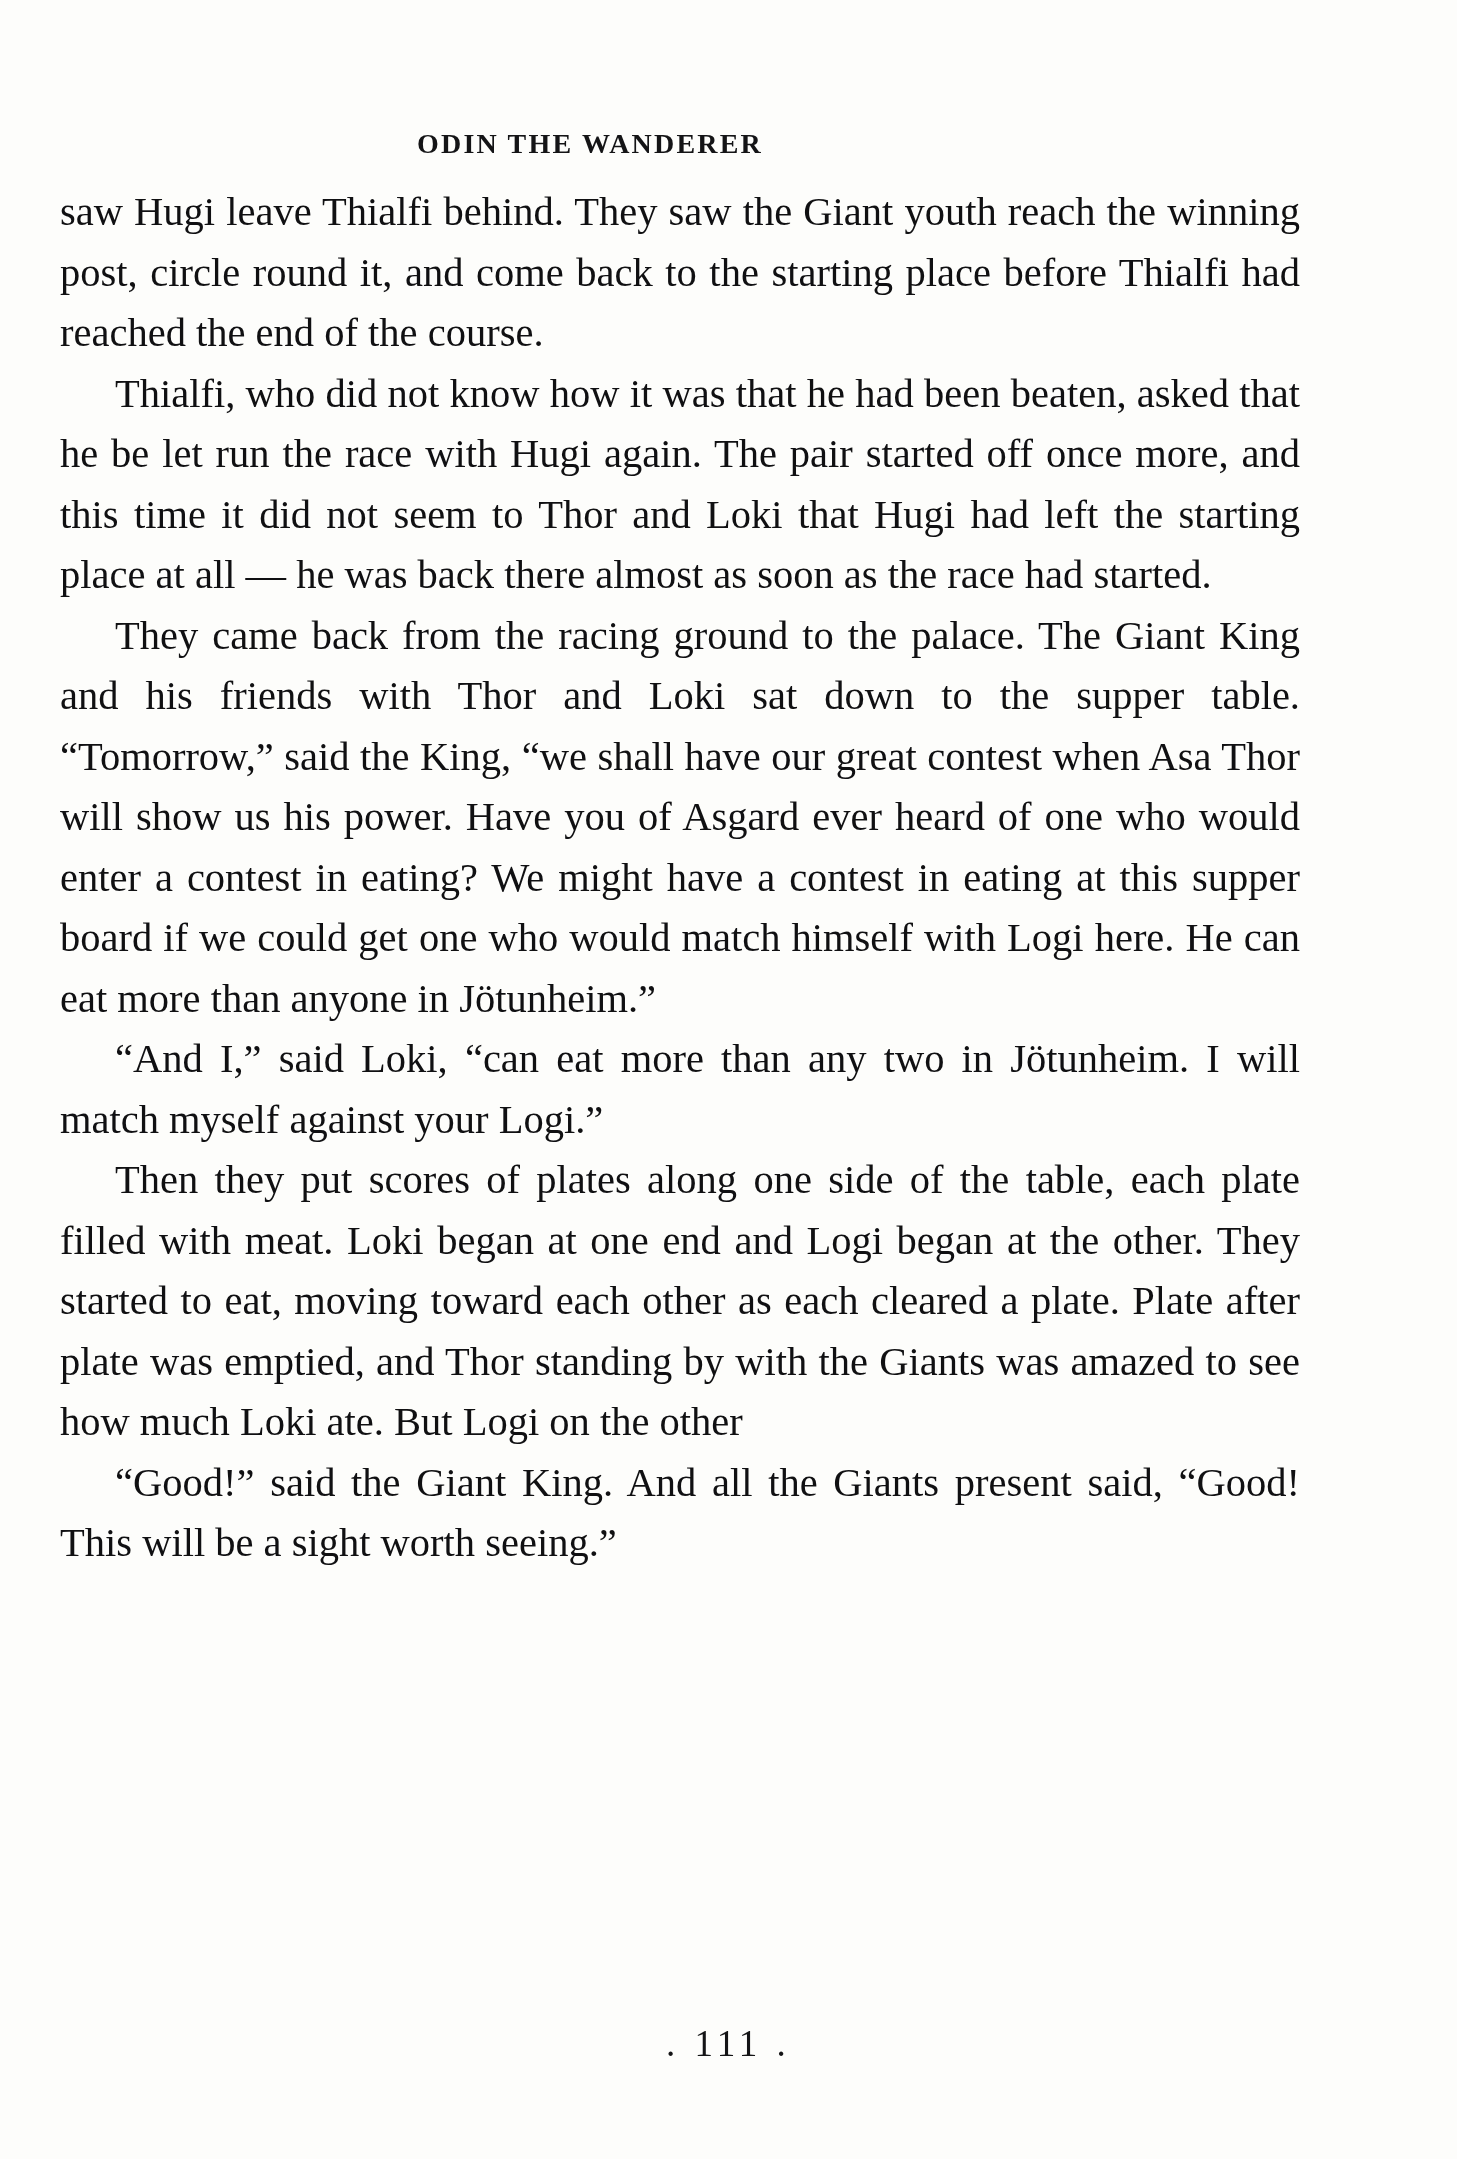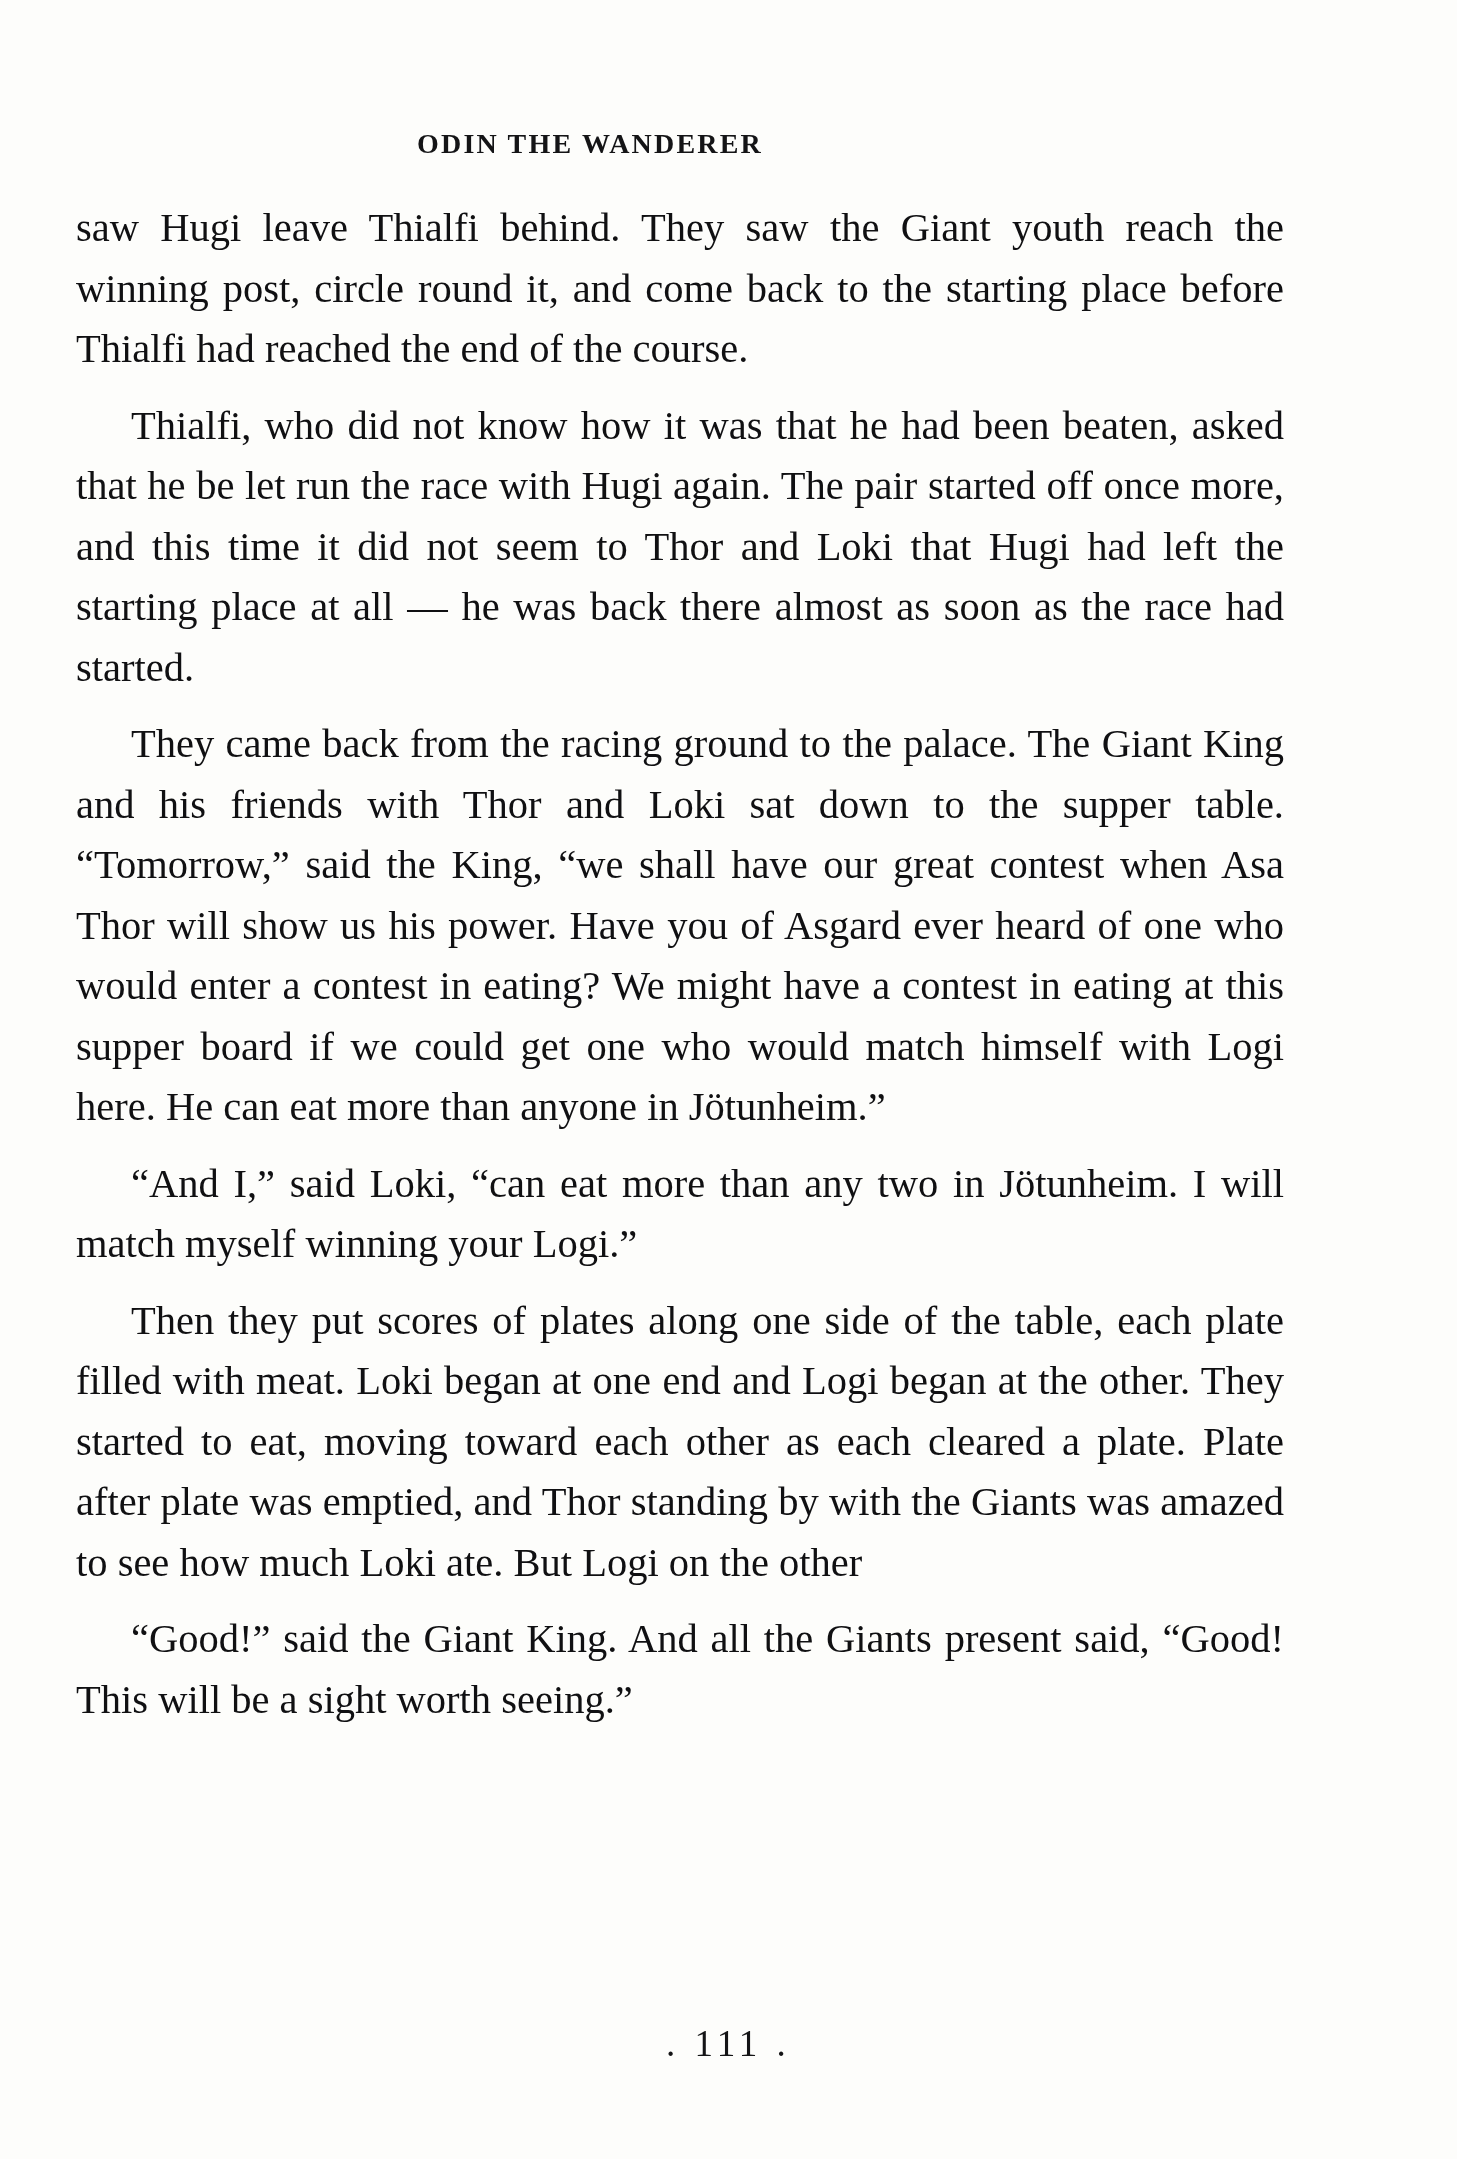--- a/index.html
+++ b/index.html
@@ -41,21 +41,21 @@
     left: 60px;
     top: 182px;
     width: 1240px;
     font-size: 40.5px;
     line-height: 60.5px;
     text-align: justify;
     text-justify: inter-word;
     color: #101012;
   }
   .body-text p {
-    margin: 16px;
+    margin: 0;
     text-indent: 0;
   }
   .body-text p.indent {
     text-indent: 55px;
   }
   .body-text p:last-child {
     
   }
   .folio {
     position: absolute;
@@ -72,20 +72,20 @@
 <body>
 
 <div class="page">
 
   <div class="running-head">ODIN THE WANDERER</div>
 
   <div class="body-text">
     <p>saw Hugi leave Thialfi behind. They saw the Giant youth reach the winning post, circle round it, and come back to the starting place before Thialfi had reached the end of the course.</p>
     <p class="indent">Thialfi, who did not know how it was that he had been beaten, asked that he be let run the race with Hugi again. The pair started off once more, and this time it did not seem to Thor and Loki that Hugi had left the starting place at all — he was back there almost as soon as the race had started.</p>
     <p class="indent">They came back from the racing ground to the palace. The Giant King and his friends with Thor and Loki sat down to the supper table. “Tomorrow,” said the King, “we shall have our great contest when Asa Thor will show us his power. Have you of Asgard ever heard of one who would enter a contest in eating? We might have a contest in eating at this supper board if we could get one who would match himself with Logi here. He can eat more than anyone in Jötunheim.”</p>
-    <p class="indent">“And I,” said Loki, “can eat more than any two in Jötunheim. I will match myself winning your Logi.”</p>
+    <p class="indent">“And I,” said Loki, “can eat more than any two in Jötunheim. I will match myself against your Logi.”</p>
     <p class="indent">Then they put scores of plates along one side of the table, each plate filled with meat. Loki began at one end and Logi began at the other. They started to eat, moving toward each other as each cleared a plate. Plate after plate was emptied, and Thor standing by with the Giants was amazed to see how much Loki ate. But Logi on the other</p>
     <p class="indent">“Good!” said the Giant King. And all the Giants present said, “Good! This will be a sight worth seeing.”</p>
   </div>
 
   <div class="folio">. 111 .</div>
 
 </div>
 
 </body></html>

